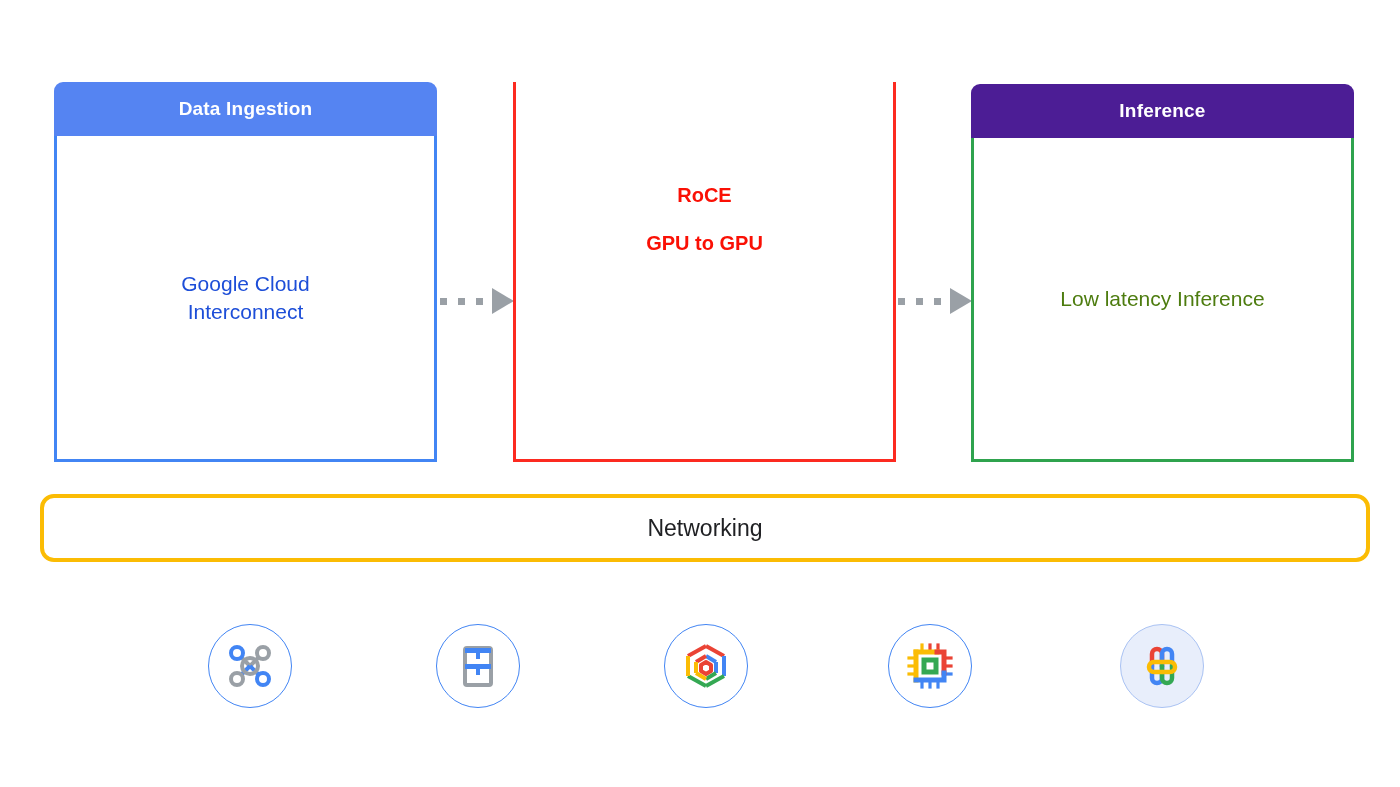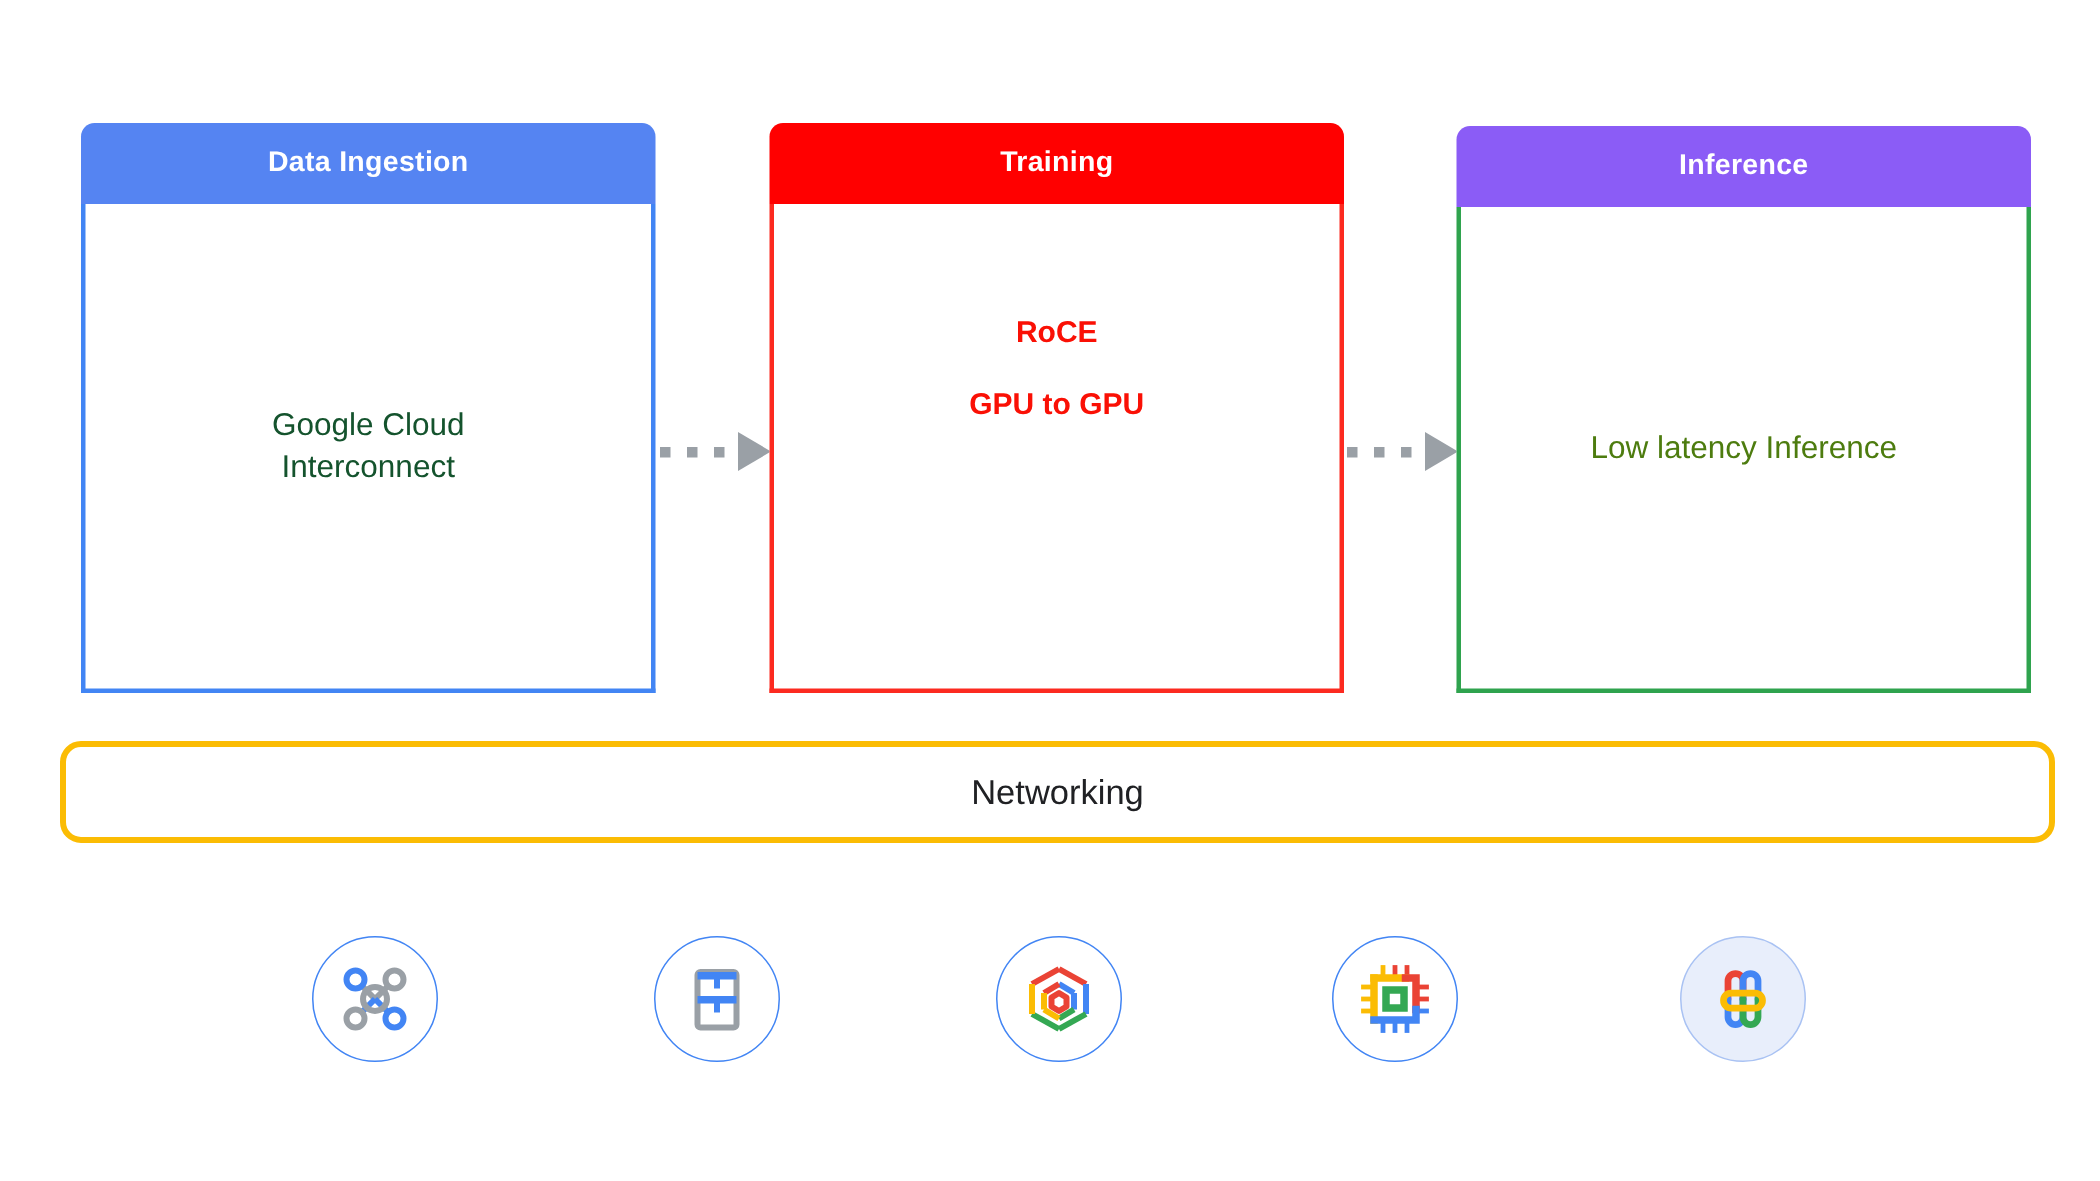--- a/index.html
+++ b/index.html
@@ -102,51 +102,48 @@
 </head>
 <body>
 
 <div id="canvas">
 
   <div class="stage" id="stage-ingestion">
     <div class="stage-header" style="background:#5584F2;">
       <span>Data Ingestion</span>
     </div>
     <div class="stage-body">
-      <div class="stage-line" style="color:#14532d;">Google Cloud
+      <div class="stage-line" style="color:#1d4ed8;">Google Cloud
 Interconnect</div>
     </div>
   </div>
 
   <div class="arrow" id="arrow-1">
     <span class="dot"></span>
     <span class="dot"></span>
     <span class="dot"></span>
     <span class="head"></span>
   </div>
 
   <div class="stage" id="stage-training">
-    <div class="stage-header" style="background:#FF0000;">
-      <span>Training</span>
-    </div>
     <div class="stage-body">
       <div class="stage-line bold" style="color:#FA1005;">RoCE</div>
       <div class="stage-line bold" style="color:#FA1005;">GPU to GPU</div>
     </div>
   </div>
 
   <div class="arrow" id="arrow-2">
     <span class="dot"></span>
     <span class="dot"></span>
     <span class="dot"></span>
     <span class="head"></span>
   </div>
 
   <div class="stage" id="stage-inference">
-    <div class="stage-header" style="background:#8b5cf6;">
+    <div class="stage-header" style="background:#4c1d95;">
       <span>Inference</span>
     </div>
     <div class="stage-body">
       <div class="stage-line" style="color:#4d7c0f;">Low latency Inference</div>
     </div>
   </div>
 
   <div id="networking-bar">
     <span class="label">Networking</span>
   </div>

